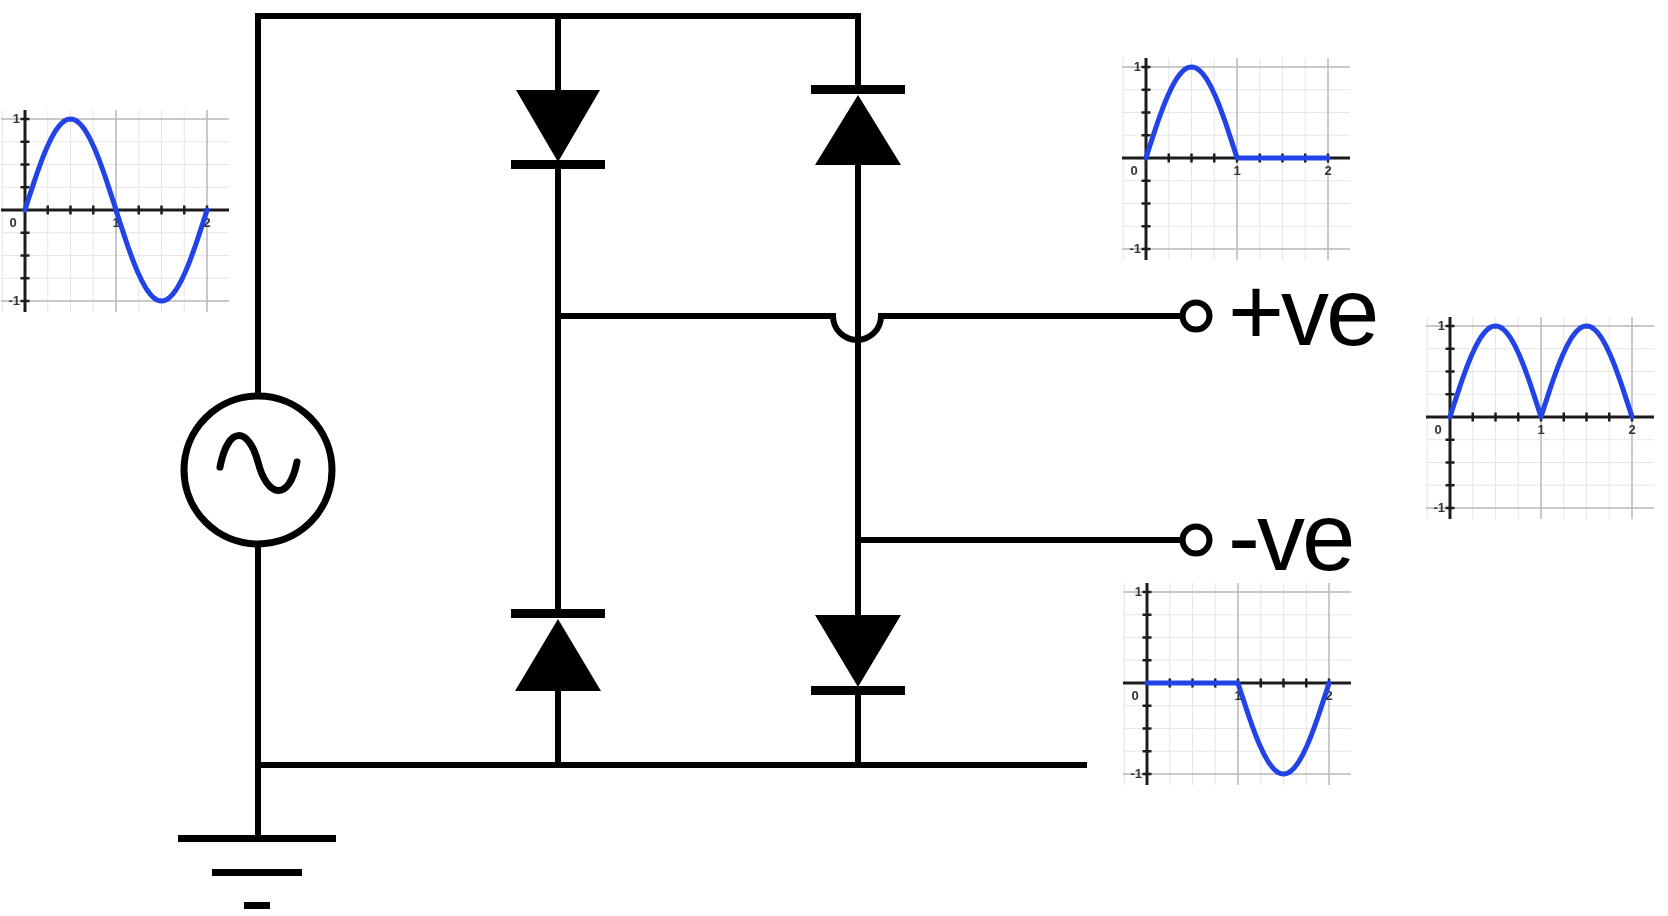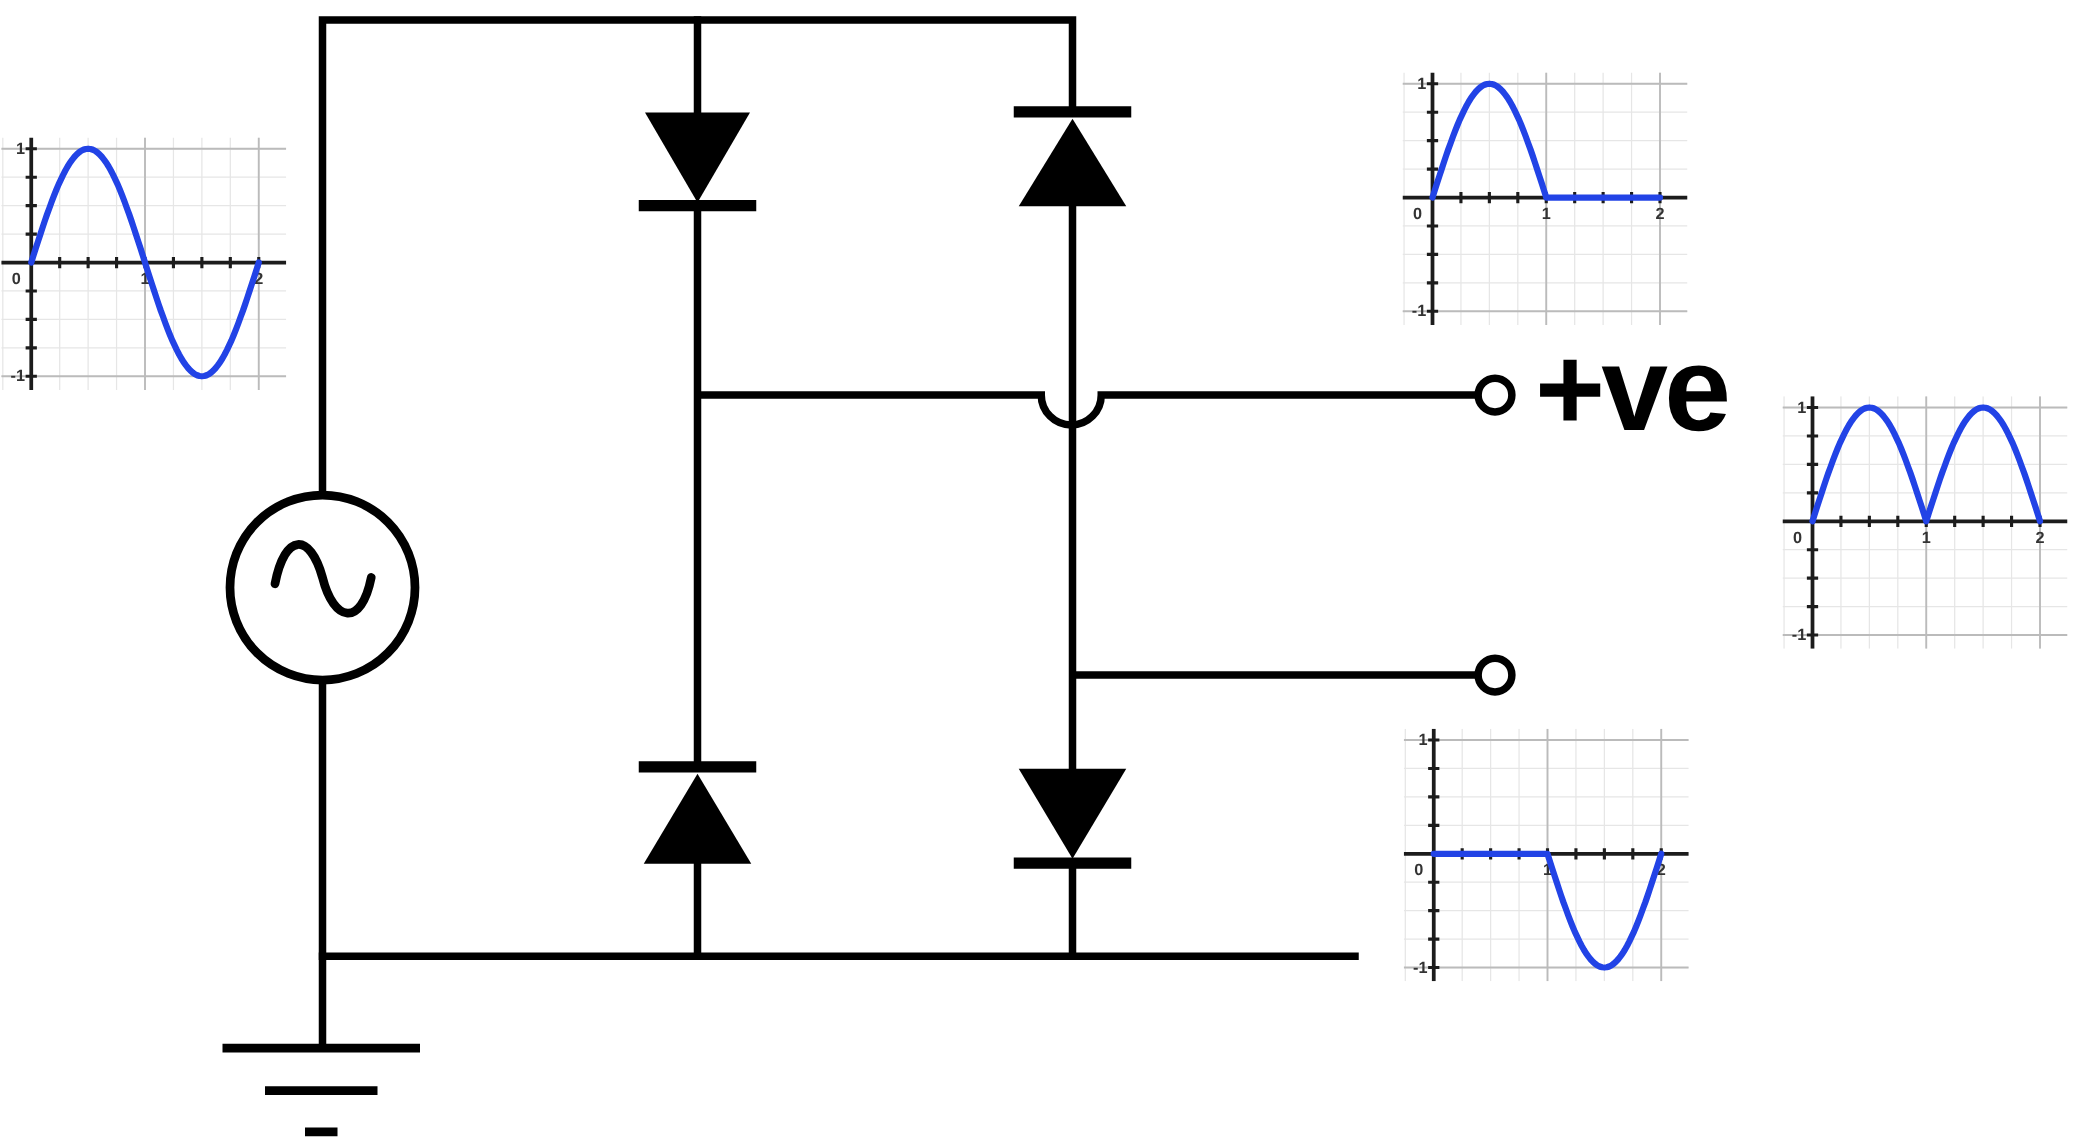--- a/index.html
+++ b/index.html
@@ -7,21 +7,21 @@
     position:relative;width:1668px;height:916px;background:var(--bg,#fff);
     font-family:"Liberation Sans",sans-serif;overflow:hidden;
   }
   .circuit{position:absolute;left:0;top:0;}
   .circuit .wire{fill:none;stroke:var(--wire,#000);stroke-width:6;}
   .circuit .part{fill:var(--wire,#000);stroke:none;}
   .circuit .hollow{fill:#fff;stroke:var(--wire,#000);}
   .plot{position:absolute;}
   .plot svg text{font-family:"Liberation Sans",sans-serif;font-weight:bold;}
   .term-label{
-    position:absolute;color:var(--wire,#000);font-size:96px;font-weight:bold;
+    position:absolute;color:var(--wire,#000);font-size:96px;font-weight:normal;
     letter-spacing:-3px;line-height:1;white-space:nowrap;
   }
 </style>
 </head>
 <body>
 
 <div class="stage">
 
   <svg class="circuit" width="1668" height="916" viewBox="0 0 1668 916">
 
@@ -260,13 +260,14 @@
         <line x1="19.5" y1="9" x2="28.5" y2="9" stroke="#1c1c1c" stroke-width="2.5"></line>
         <text x="19" y="13" text-anchor="end" font-size="13" fill="#333333">1</text>
         <text x="19" y="195" text-anchor="end" font-size="13" fill="#333333">-1</text>
         <text x="12" y="117" text-anchor="middle" font-size="13" fill="#333333">0</text>
         <text x="115" y="117" text-anchor="middle" font-size="13" fill="#333333">1</text>
         <text x="206" y="117" text-anchor="middle" font-size="13" fill="#333333">2</text>
         <polyline points="24.0,100.0 25.8,100.0 27.6,100.0 29.5,100.0 31.3,100.0 33.1,100.0 34.9,100.0 36.7,100.0 38.6,100.0 40.4,100.0 42.2,100.0 44.0,100.0 45.8,100.0 47.7,100.0 49.5,100.0 51.3,100.0 53.1,100.0 54.9,100.0 56.8,100.0 58.6,100.0 60.4,100.0 62.2,100.0 64.0,100.0 65.9,100.0 67.7,100.0 69.5,100.0 71.3,100.0 73.1,100.0 75.0,100.0 76.8,100.0 78.6,100.0 80.4,100.0 82.2,100.0 84.1,100.0 85.9,100.0 87.7,100.0 89.5,100.0 91.3,100.0 93.2,100.0 95.0,100.0 96.8,100.0 98.6,100.0 100.4,100.0 102.3,100.0 104.1,100.0 105.9,100.0 107.7,100.0 109.5,100.0 111.4,100.0 113.2,100.0 115.0,100.0 115.0,100.0 116.8,105.7 118.6,111.4 120.5,117.1 122.3,122.6 124.1,128.1 125.9,133.5 127.7,138.7 129.6,143.8 131.4,148.8 133.2,153.5 135.0,158.0 136.8,162.3 138.7,166.3 140.5,170.1 142.3,173.6 144.1,176.8 145.9,179.7 147.8,182.3 149.6,184.6 151.4,186.5 153.2,188.1 155.0,189.4 156.9,190.3 158.7,190.8 160.5,191.0 162.3,190.8 164.1,190.3 166.0,189.4 167.8,188.1 169.6,186.5 171.4,184.6 173.2,182.3 175.1,179.7 176.9,176.8 178.7,173.6 180.5,170.1 182.3,166.3 184.2,162.3 186.0,158.0 187.8,153.5 189.6,148.8 191.4,143.8 193.3,138.7 195.1,133.5 196.9,128.1 198.7,122.6 200.5,117.1 202.4,111.4 204.2,105.7 206.0,100.0" fill="none" stroke="#2243e6" stroke-width="5" stroke-linejoin="round" stroke-linecap="round"></polyline>
       </svg></div>
 
   <div class="term-label" style="left:1228px;top:264px;">+ve</div>
+  <div class="term-label" style="left:1228px;top:489px;">-ve</div>
 </div>
 
 </body></html>

